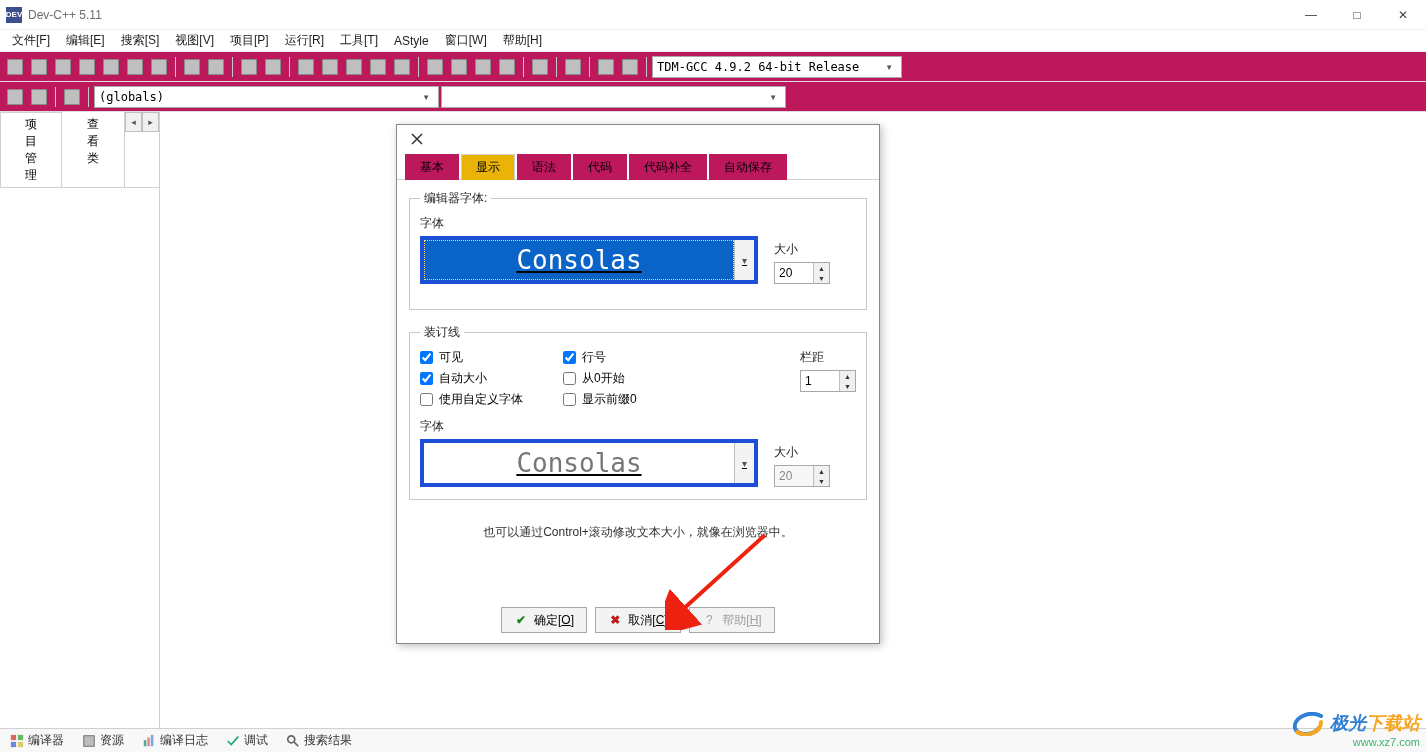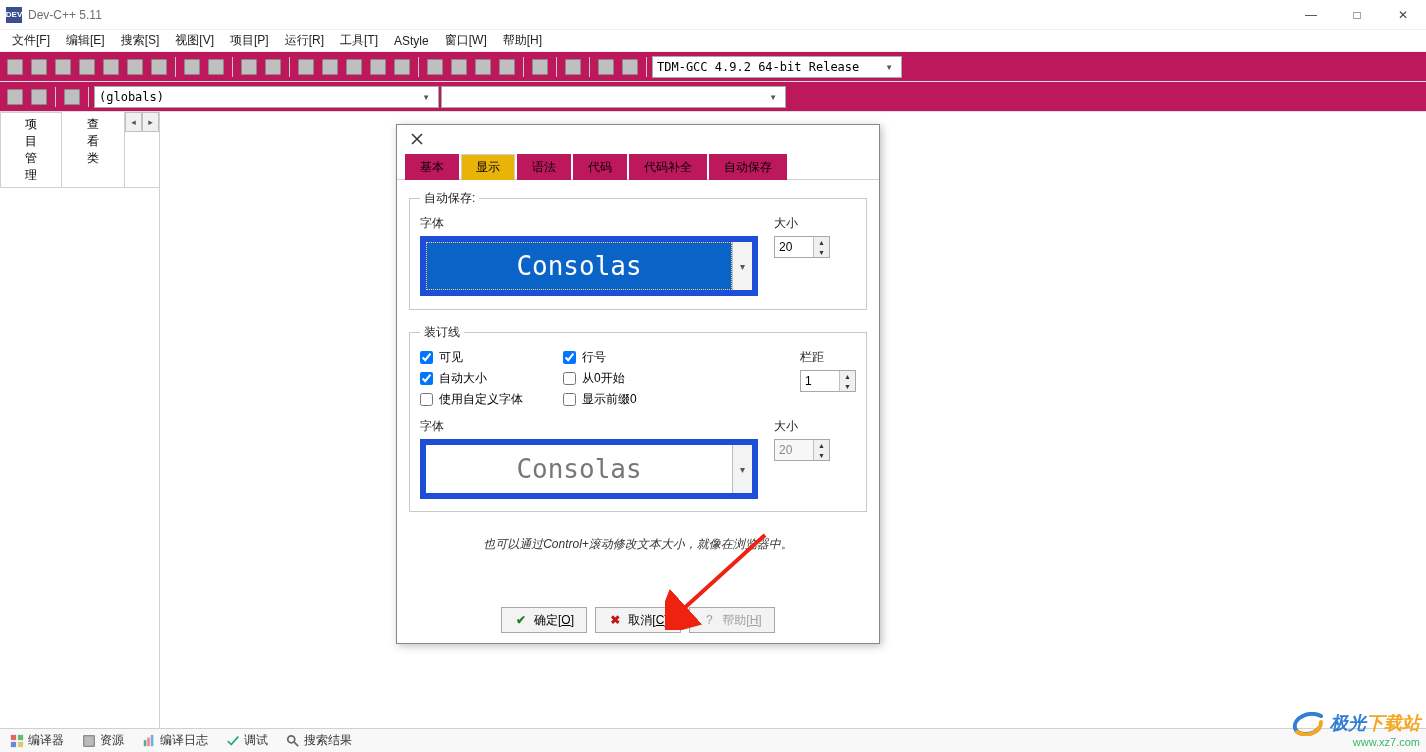--- a/index.html
+++ b/index.html
@@ -45,42 +45,42 @@
   .dialog-title .t { flex:1; }
   .dialog-title .close { width: 24px; height: 24px; display:flex;align-items:center;justify-content:center; }
   .dialog-tabs { display: flex; padding: 0 8px; border-bottom: 1px solid #d0d0d0; }
   .dialog-tab { padding: 4px 14px; font-size: 12px; border: 1px solid transparent; border-bottom: none; position: relative; top: 1px; background: #be185d; margin-right:2px;}
   .dialog-tab.active { background: #eab308; border-color: #d0d0d0; }
   .dialog-body { flex: 1; padding: 10px 12px 4px; overflow: hidden; }
 
   fieldset.group { border: 1px solid #c8c8c8; padding: 8px 10px 12px; margin-bottom: 14px; }
   fieldset.group > legend { font-size: 12px; padding: 0 4px; color: #222; }
 
-  .row { display: flex; align-items: flex-start; gap: 16px; }
+  .row { display: flex; align-items: flex-end; gap: 16px; }
   .col { display: flex; flex-direction: column; gap: 4px; }
   .lbl { font-size: 12px; color: #222; }
 
-  .font-combo { width: 338px; height: 60px; border: 6px solid #1d4ed8; display:flex; align-items:stretch; }
+  .font-combo { width: 338px; height: 48px; border: 4px solid #1d4ed8; display:flex; align-items:stretch;text-decoration:underline; }
   .font-combo.sel .preview { background:#0a63c7; color:#fff; border:1px dotted #ffd27f; }
   .font-combo .preview { flex:1; display:flex;align-items:center;justify-content:center;font-family:Consolas,monospace;font-size:26px;}
   .font-combo .dropbtn { width:20px; border-left:1px solid #c0c0c0; background:#f3f3f3; display:flex;align-items:center;justify-content:center;font-size:10px;color:#555;}
   .font-combo.disabled .preview { color:#777; }
 
   .spin { width: 56px; height: 22px; border:1px solid #a8a8a8; display:flex; }
   .spin input { flex:1; border:none; font-size:12px; padding:0 4px; width: 100%; outline: none; }
   .spin .spinbtns { width:16px; display:flex; flex-direction:column; border-left:1px solid #c0c0c0;}
   .spin .sb { flex:1; background:#f0f0f0; display:flex;align-items:center;justify-content:center;font-size:7px;color:#333;}
   .spin.disabled input { color:#888; background:#f7f7f7;}
 
   .checks { display:flex; gap: 40px; }
   .check-col { display:flex; flex-direction:column; gap:4px;}
   label.chk { display:flex; align-items:center; gap:6px; font-size:12px;}
   label.chk input { width:13px;height:13px;}
 
-  .hint { text-align:center; font-size:12px; color:#333; margin: 24px 0 8px; font-style: italic;}
+  .hint { text-align:center; font-size:12px; color:#333; margin: 24px 0 8px;}
 
   .dialog-buttons { display:flex; justify-content:center; gap:8px; padding: 10px; border-top: none;}
   .dbtn { width: 86px; height: 26px; border:1px solid #a8a8a8; background:#f3f3f3; display:flex;align-items:center;justify-content:center;gap:6px;font-size:12px;}
   .dbtn.disabled { color:#a0a0a0;}
   .dbtn .ico { width:14px;height:14px; display:flex;align-items:center;justify-content:center;}
   .dbtn .ico.ok { color:#1a7f1a; font-weight:bold;}
   .dbtn .ico.cancel { color:#c01818; font-weight:bold;}
   .dbtn .ico.help { color:#9aa0a6;}
   .dbtn u { text-decoration: underline; }
 
@@ -311,21 +311,21 @@
     <div class="dialog-tab active">显示</div>
     <div class="dialog-tab">语法</div>
     <div class="dialog-tab">代码</div>
     <div class="dialog-tab">代码补全</div>
     <div class="dialog-tab">自动保存</div>
   </div>
 
   <div class="dialog-body">
 
     <fieldset class="group" style="height:120px;">
-      <legend>自动保存:</legend>
+      <legend>编辑器字体:</legend>
       <div class="row">
         <div class="col">
           <span class="lbl">字体</span>
           <div class="font-combo sel">
             <div class="preview">Consolas</div>
             <div class="dropbtn">▾</div>
           </div>
         </div>
         <div class="col">
           <span class="lbl">大小</span>

